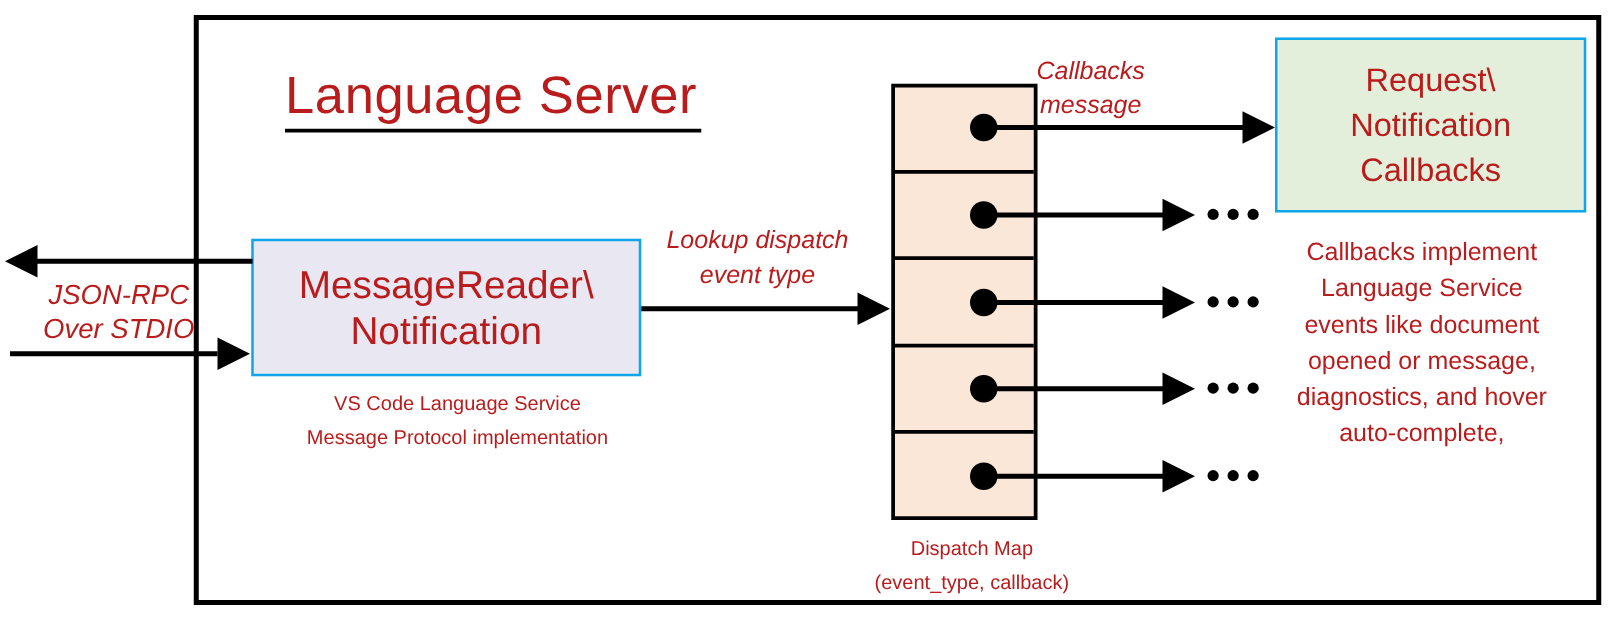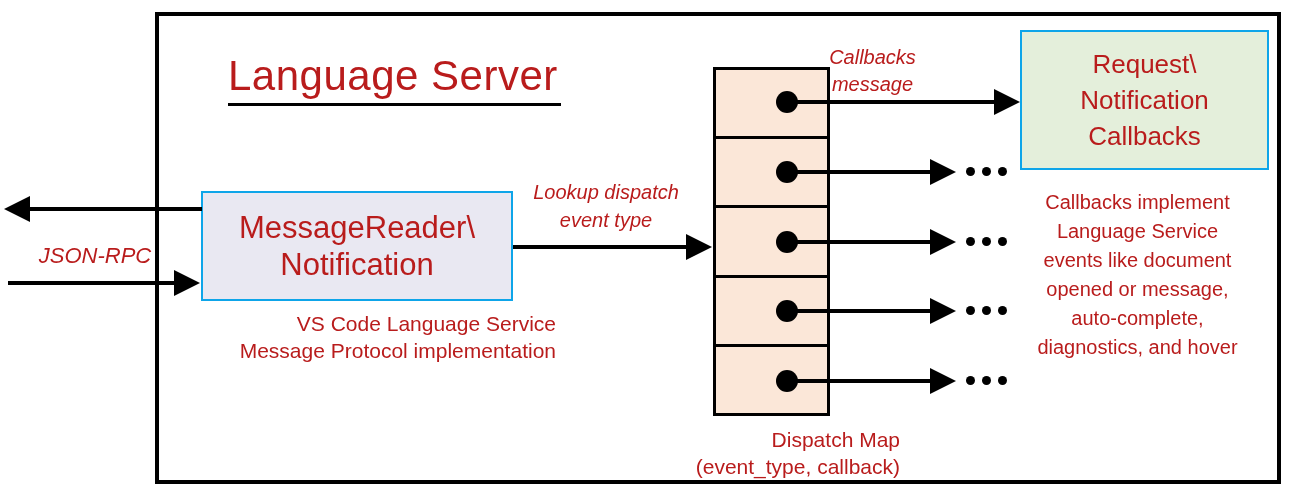--- a/index.html
+++ b/index.html
@@ -11,24 +11,24 @@
   
   .outer-box{left:155px;top:12px;width:1126px;height:472px;border:4px solid #000;box-sizing:border-box;background:#fff;z-index:1;}
   .title{left:228px;top:52px;font-size:42px;font-weight:400;letter-spacing:0.5px;border-bottom:3px solid #000;padding:0 3px 3px 0;z-index:2;}
   .node{box-sizing:border-box;border:2px solid #0ea5e9;display:flex;flex-direction:column;align-items:center;justify-content:center;text-align:center;z-index:2;}
   .reader-box{left:201px;top:191px;width:312px;height:110px;background:#e9e8f2;font-size:31px;line-height:37px;}
   .callback-box{left:1020px;top:30px;width:249px;height:140px;background:#e4efdb;font-size:26px;line-height:36px;}
   .dispatch-map{left:713px;top:67px;width:117px;height:349px;border:3px solid #000;box-sizing:border-box;background:#fbe7d8;display:flex;flex-direction:column;z-index:2;}
   .map-cell{flex:1;border-bottom:3px solid #000;}
   .map-cell:last-child{border-bottom:none;}
   
-  .caption{font-size:21px;line-height:27px;text-align:right;z-index:4;}
+  .caption{font-size:16px;line-height:27px;text-align:center;z-index:4;}
   .note{font-size:20px;line-height:29px;text-align:center;z-index:4;}
   .flabel{font-style:italic;text-align:center;z-index:4;}
-  .io-label{left:16px;top:222px;width:158px;font-size:22px;line-height:27px;margin-top:20px;}
+  .io-label{left:16px;top:222px;width:158px;font-size:22px;line-height:27px;}
   .lookup-label{left:511px;top:157px;width:190px;font-size:20px;line-height:28px;margin-top:21px;}
   .dispatches-label{left:790px;top:44px;width:165px;font-size:20px;line-height:27px;}
   .reader-caption{left:176px;top:310px;width:380px;}
   .map-caption{left:655px;top:426px;width:245px;}
   .callbacks-note{left:1005px;top:188px;width:265px;}
   
   .hline{position:absolute;height:4px;background:#000;z-index:3;}
   .ah{position:absolute;width:0;height:0;border-top:13px solid transparent;border-bottom:13px solid transparent;z-index:3;}
   .ah-right{border-left:26px solid #000;}
   .ah-left{border-right:26px solid #000;}
@@ -40,20 +40,21 @@
 <body>
 
 <div class="stage">
 
   <div class="abs outer-box"></div>
 
   <div class="abs title">Language Server</div>
 
   <div class="abs flabel io-label">
     <div>JSON-RPC</div>
+    <div>Over STDIO</div>
   </div>
 
   <div class="hline" style="left:28px;top:207px;width:174px;"></div>
   <div class="ah ah-left" style="left:4px;top:196px;"></div>
 
   <div class="hline" style="left:8px;top:281px;width:166px;"></div>
   <div class="ah ah-right" style="left:174px;top:270px;"></div>
 
   <div class="abs node reader-box">
     <div>MessageReader\</div>
@@ -132,17 +133,17 @@
     <div>Request\</div>
     <div>Notification</div>
     <div>Callbacks</div>
   </div>
 
   <div class="abs note callbacks-note">
     <div>Callbacks implement</div>
     <div>Language Service</div>
     <div>events like document</div>
     <div>opened or message,</div>
+    <div>diagnostics, and hover</div>
     <div>auto-complete,</div>
-    <div>diagnostics, and hover</div>
   </div>
 
 </div>
 
 </body></html>

